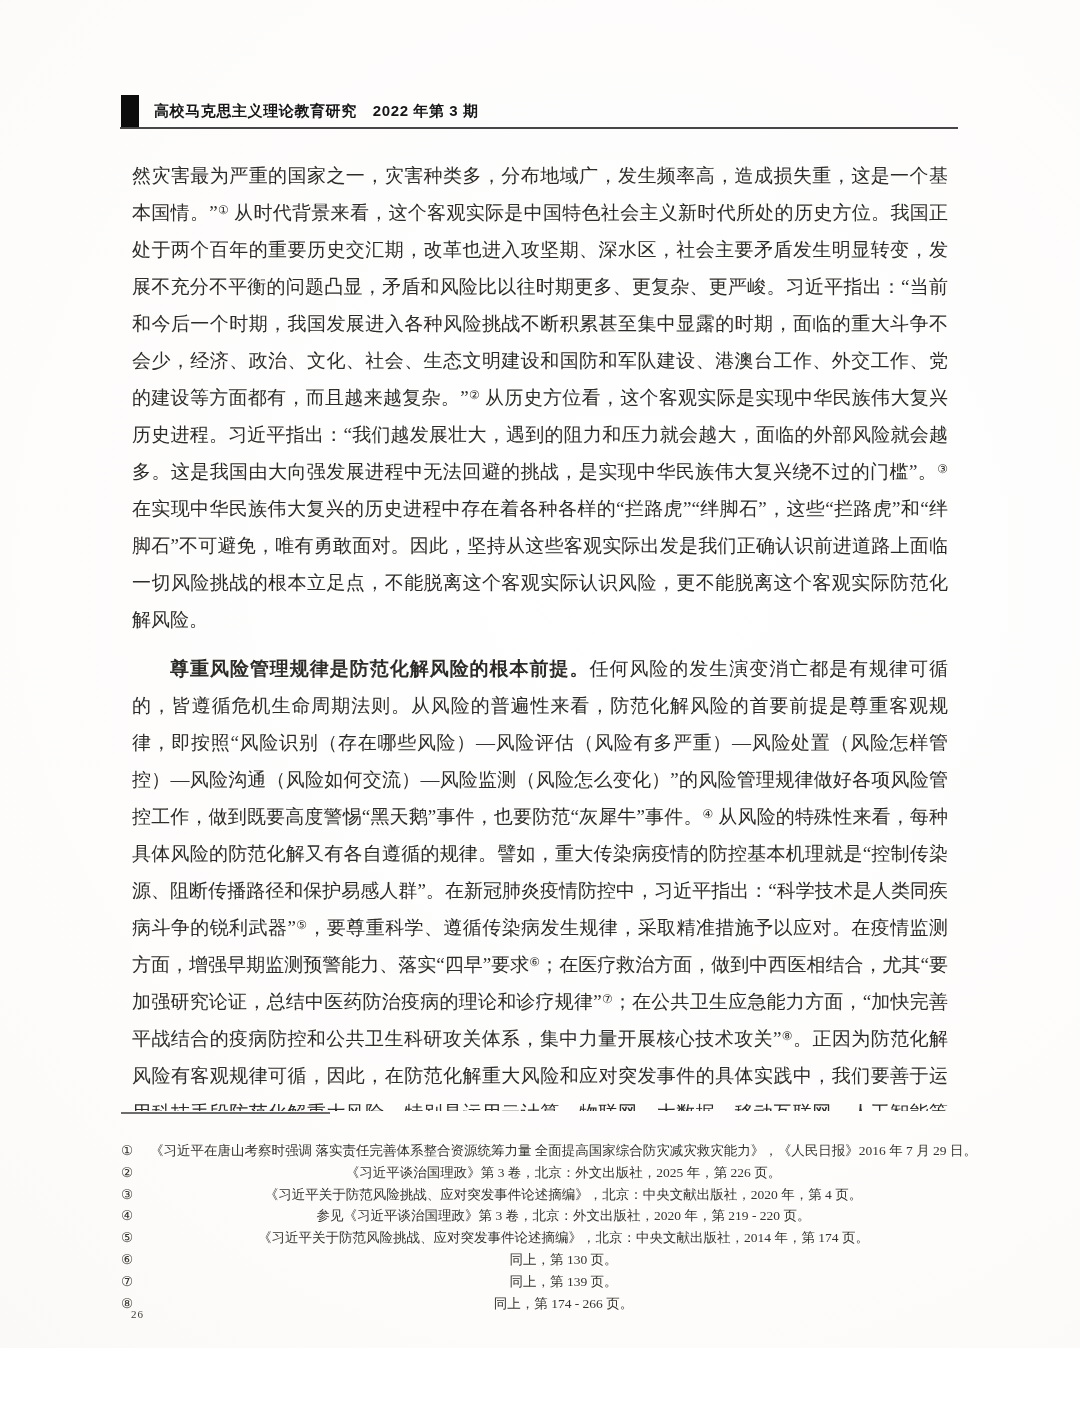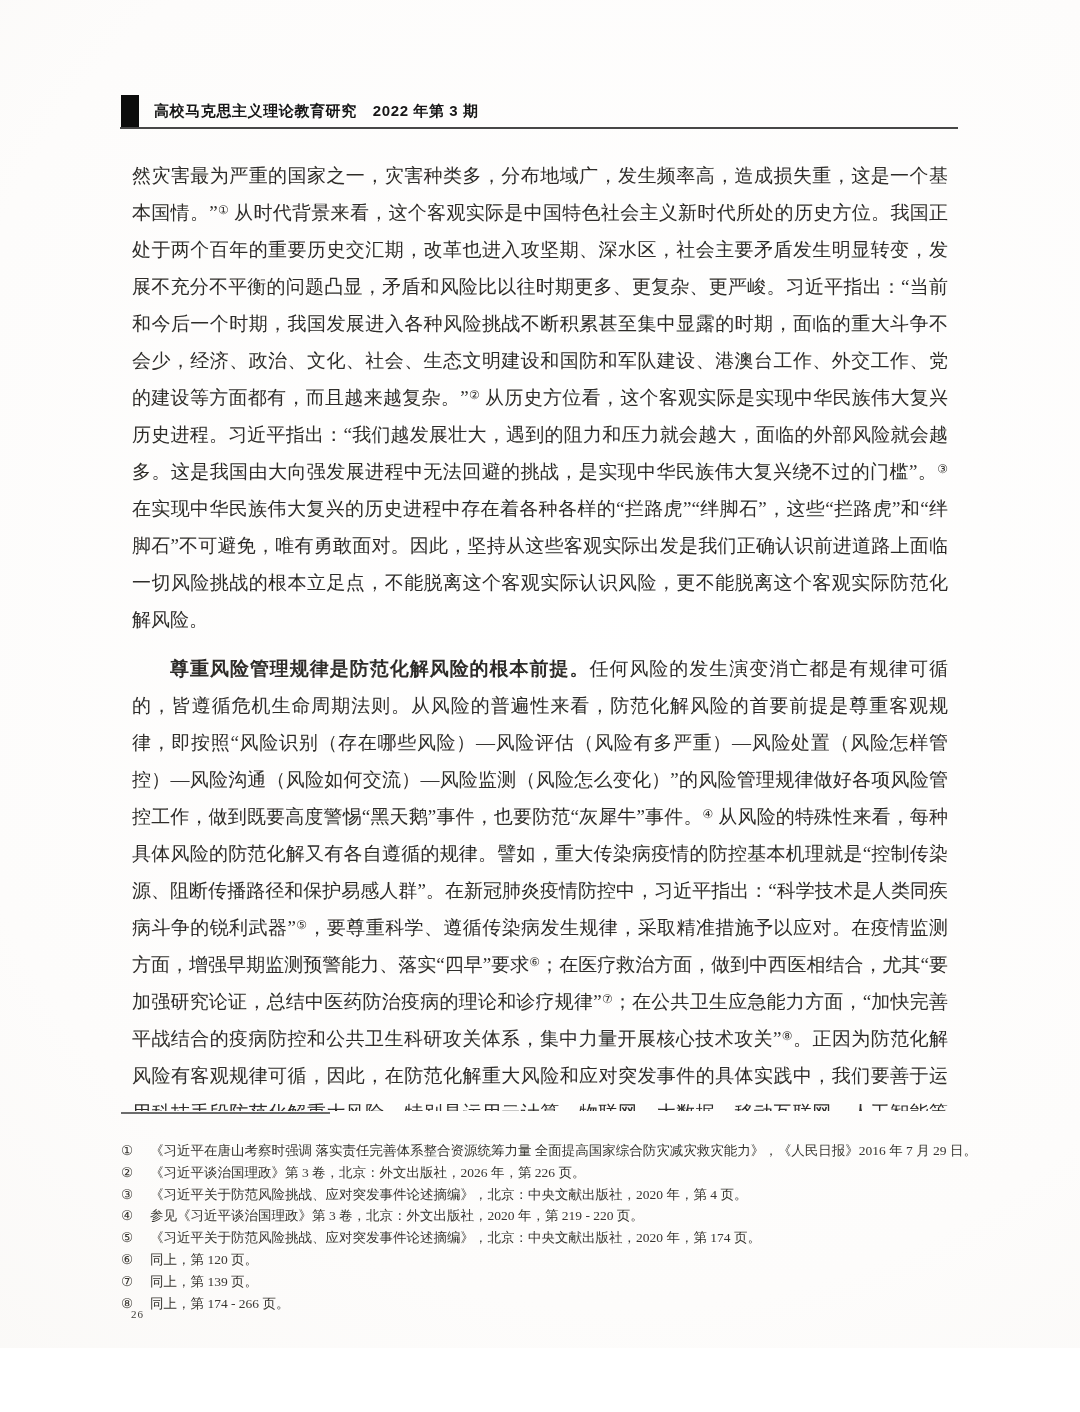--- a/index.html
+++ b/index.html
@@ -90,21 +90,21 @@
     position: absolute;
     top: 1140px;
     left: 121px;
     width: 856px;
     font-size: 13.5px;
     line-height: 21.8px;
     color: #36342f;
   }
   .fn-item { display: flex; align-items: flex-start; }
   .fn-marker { flex: 0 0 29px; }
-  .fn-text { flex: 1; }
+  .fn-text { flex: 1; text-align: center; }
   
   .page-number {
     position: absolute;
     top: 1308px;
     left: 131px;
     font-size: 11px;
     letter-spacing: 1px;
     color: #3d3b37;
   }
 </style>
@@ -126,37 +126,37 @@
     </main>
 
   <div class="fn-divider"></div>
   <section class="footnotes">
       <div class="fn-item">
     <span class="fn-marker">①</span>
     <span class="fn-text">《习近平在唐山考察时强调 落实责任完善体系整合资源统筹力量 全面提高国家综合防灾减灾救灾能力》，《人民日报》2016 年 7 月 29 日。</span>
   </div>
       <div class="fn-item">
     <span class="fn-marker">②</span>
-    <span class="fn-text">《习近平谈治国理政》第 3 卷，北京：外文出版社，2026 年，第 226 页。</span>
+    <span class="fn-text">《习近平谈治国理政》第 3 卷，北京：外文出版社，2025 年，第 226 页。</span>
   </div>
       <div class="fn-item">
     <span class="fn-marker">③</span>
     <span class="fn-text">《习近平关于防范风险挑战、应对突发事件论述摘编》，北京：中央文献出版社，2020 年，第 4 页。</span>
   </div>
       <div class="fn-item">
     <span class="fn-marker">④</span>
     <span class="fn-text">参见《习近平谈治国理政》第 3 卷，北京：外文出版社，2020 年，第 219 - 220 页。</span>
   </div>
       <div class="fn-item">
     <span class="fn-marker">⑤</span>
-    <span class="fn-text">《习近平关于防范风险挑战、应对突发事件论述摘编》，北京：中央文献出版社，2020 年，第 174 页。</span>
+    <span class="fn-text">《习近平关于防范风险挑战、应对突发事件论述摘编》，北京：中央文献出版社，2014 年，第 174 页。</span>
   </div>
       <div class="fn-item">
     <span class="fn-marker">⑥</span>
-    <span class="fn-text">同上，第 120 页。</span>
+    <span class="fn-text">同上，第 130 页。</span>
   </div>
       <div class="fn-item">
     <span class="fn-marker">⑦</span>
     <span class="fn-text">同上，第 139 页。</span>
   </div>
       <div class="fn-item">
     <span class="fn-marker">⑧</span>
     <span class="fn-text">同上，第 174 - 266 页。</span>
   </div>
     </section>

